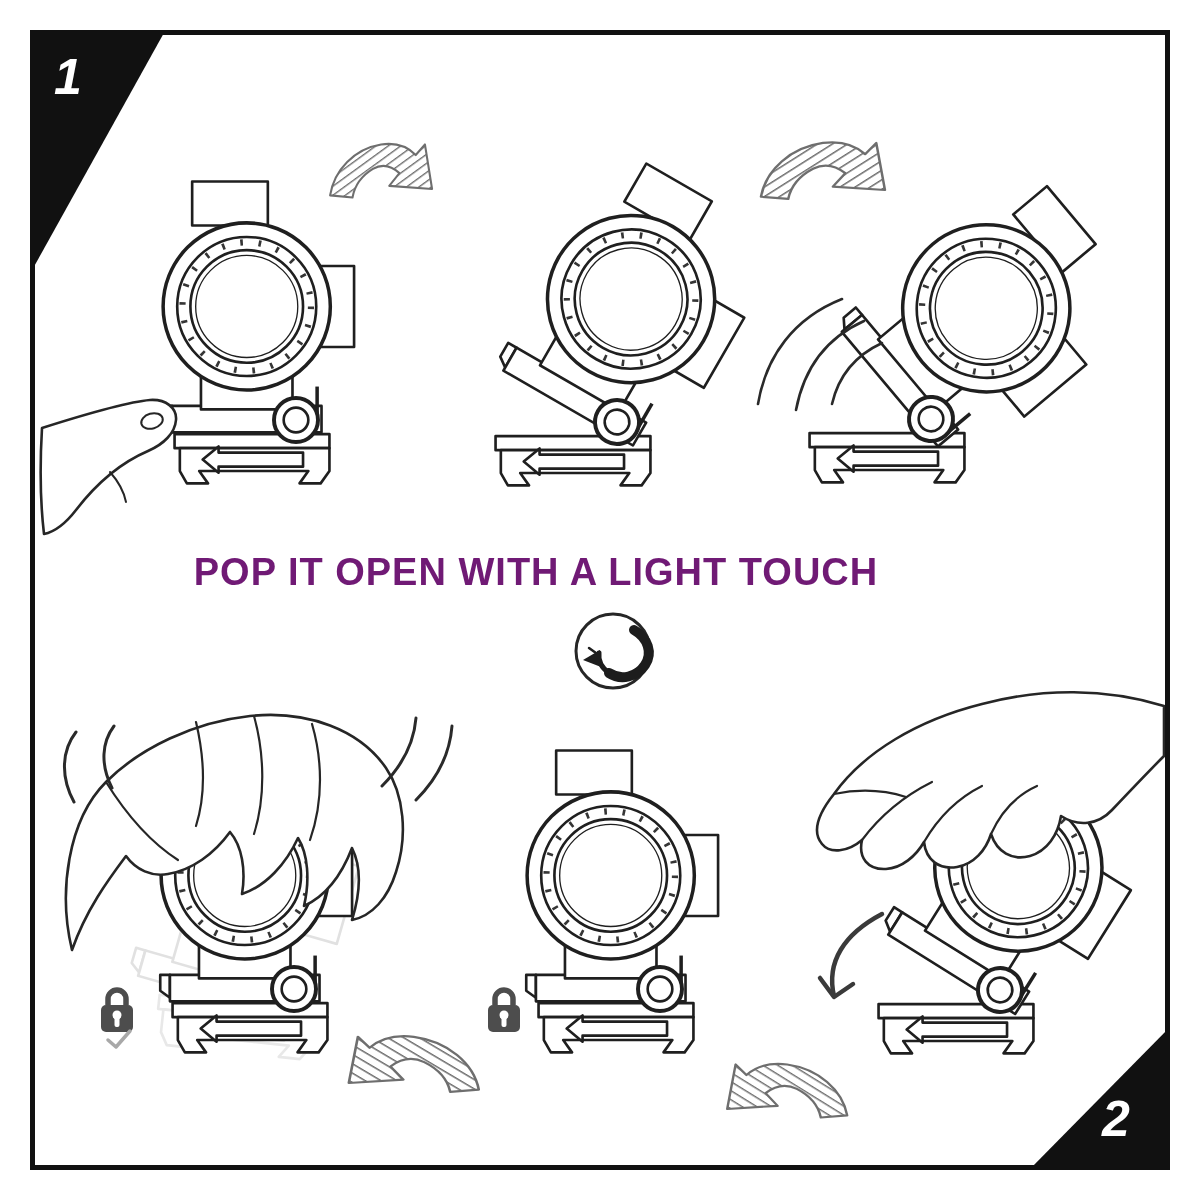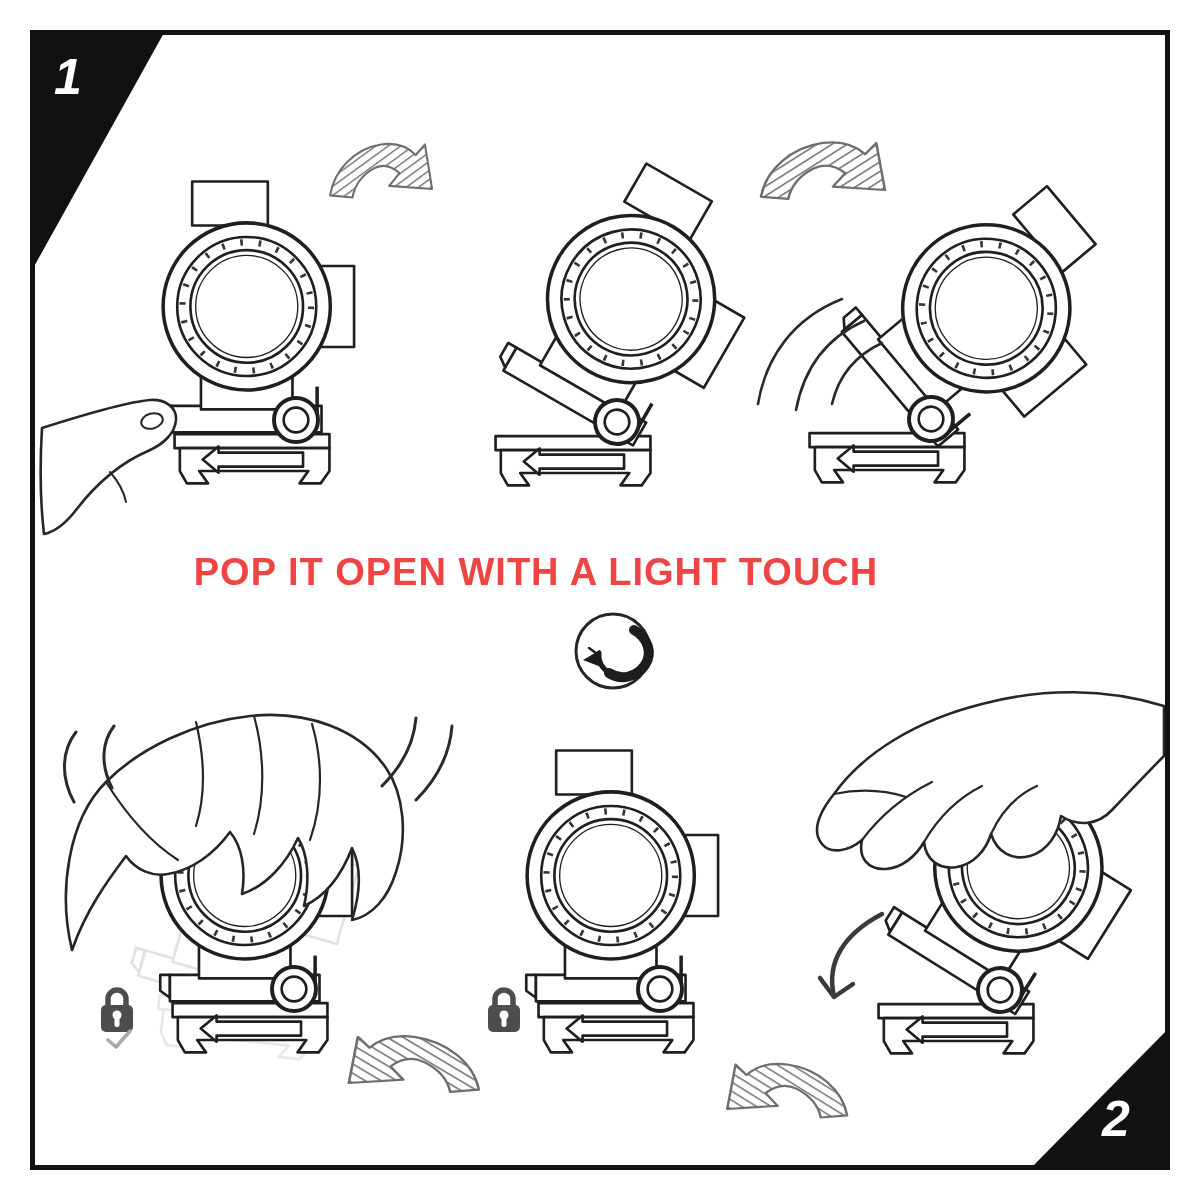--- a/index.html
+++ b/index.html
@@ -4,21 +4,21 @@
 <style>
   html,body{margin:0;padding:0;background:#ffffff;}
   #stage{position:relative;width:1200px;height:1200px;background:#ffffff;overflow:hidden;
          font-family:"Liberation Sans", sans-serif;}
   #artwork{position:absolute;left:0;top:0;}
   .corner-num{position:absolute;color:#ffffff;font-weight:800;font-style:italic;
               font-size:50px;line-height:1;letter-spacing:-2px;}
   #step1-num{left:54px;top:52px;}
   #step2-num{left:1102px;top:1094px;}
   #headline{position:absolute;left:0;top:551px;width:1072px;text-align:center;
-            color:#ef4444;font-size:38px;font-weight:800;letter-spacing:1px;
+            color:#701a75;font-size:38px;font-weight:800;letter-spacing:1px;
             transform:scaleY(1.02);white-space:nowrap;}
 </style>
 </head>
 <body>
 
 <div id="stage">
 
   <svg id="artwork" width="1200" height="1200" viewBox="0 0 1200 1200">
     <defs>
       <pattern id="hatch" patternUnits="userSpaceOnUse" width="7" height="7" patternTransform="rotate(55)">

